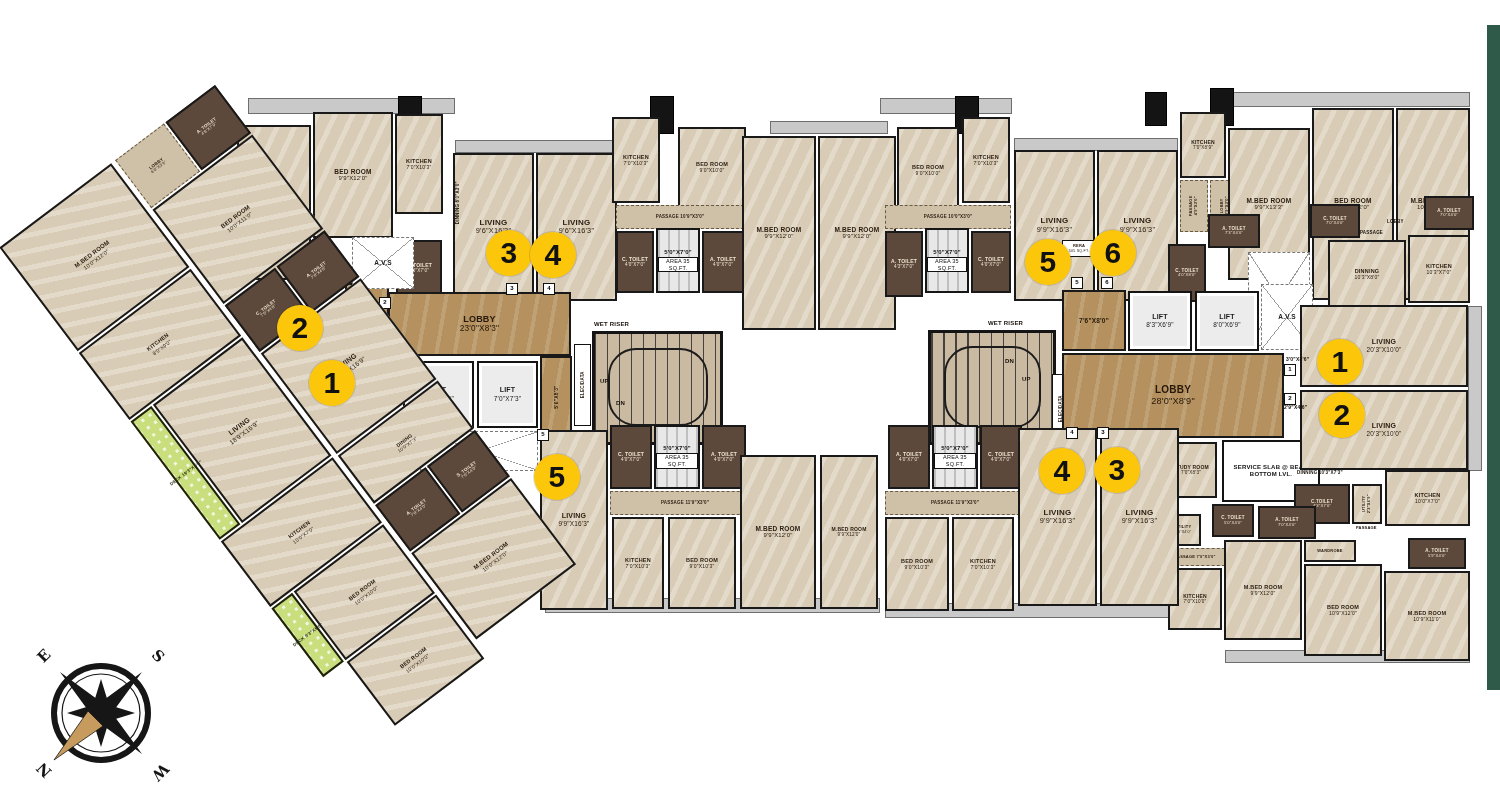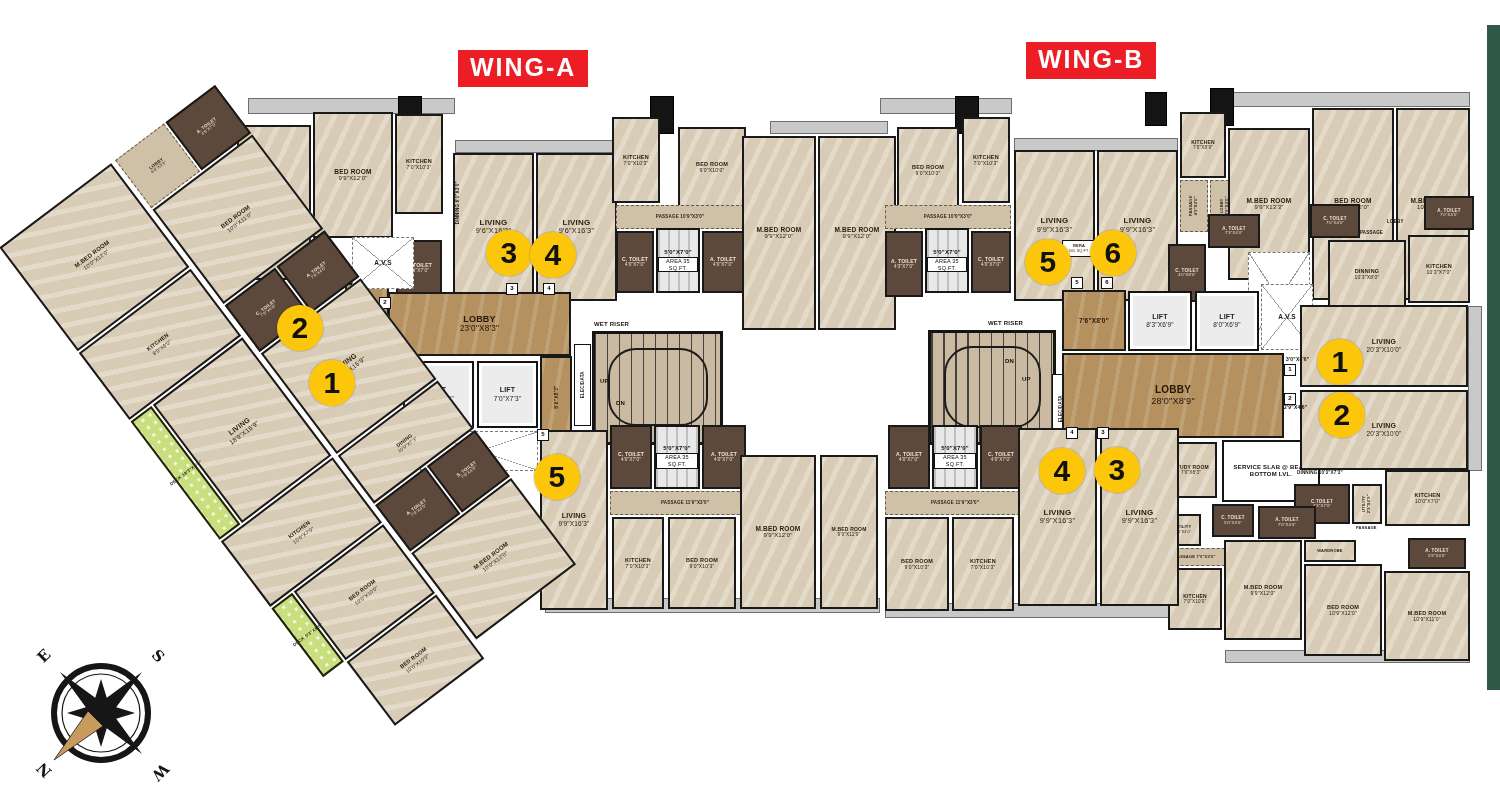--- a/index.html
+++ b/index.html
@@ -43,22 +43,20 @@
   .marker .lab{font-weight:800}
   .diag{position:absolute;transform-origin:0 0;z-index:2}
   .wing-title{position:absolute;background:var(--wing-label-red,#EC1D24);color:#fff;font-weight:800;
               font-size:25px;padding:3px 12px 5px;letter-spacing:2px;z-index:9}
   .compass{position:absolute;left:26px;top:638px;z-index:4}
 </style>
 </head>
 <body>
 
 <div class="canvas" id="canvas">
-  <div class="wing-title" style="left:458px;top:50px">WING-A</div>
-  <div class="wing-title" style="left:1026px;top:42px">WING-B</div>
 
   <svg class="compass" width="150" height="150" viewBox="-75 -75 150 150">
     <circle r="47" fill="none" stroke="#161616" stroke-width="6"></circle>
     <circle r="39" fill="none" stroke="#161616" stroke-width="1.2"></circle>
     <polygon points="41,-41 11,0 41,41 0,11 -41,41 -11,0 -41,-41 0,-11" fill="#161616"></polygon>
     <polygon points="34,0 8,8 0,34 -8,8 -34,0 -8,-8 0,-34 8,-8" fill="#161616"></polygon>
     <polygon points="-47,47 -13,-2 2,13" style="fill:var(--compass-gold,#C69B5D)" stroke="#161616" stroke-width="0.8"></polygon>
     <text x="-57" y="-57" transform="rotate(-45 -57 -57)" text-anchor="middle" dominant-baseline="central" font-family="DejaVu Serif, serif" font-size="15" font-weight="bold" fill="#161616">E</text>
     <text x="57" y="-57" transform="rotate(45 57 -57)" text-anchor="middle" dominant-baseline="central" font-family="DejaVu Serif, serif" font-size="15" font-weight="bold" fill="#161616">S</text>
     <text x="59" y="59" transform="rotate(135 59 59)" text-anchor="middle" dominant-baseline="central" font-family="DejaVu Serif, serif" font-size="15" font-weight="bold" fill="#161616">W</text>

